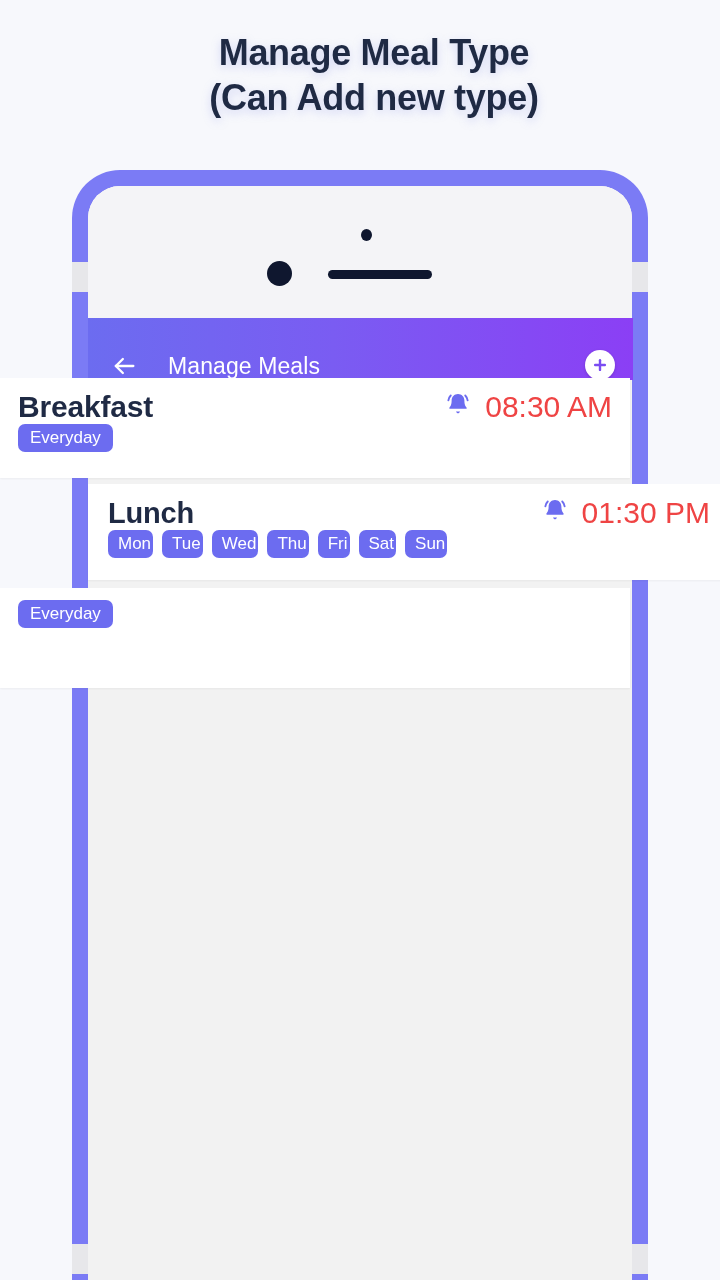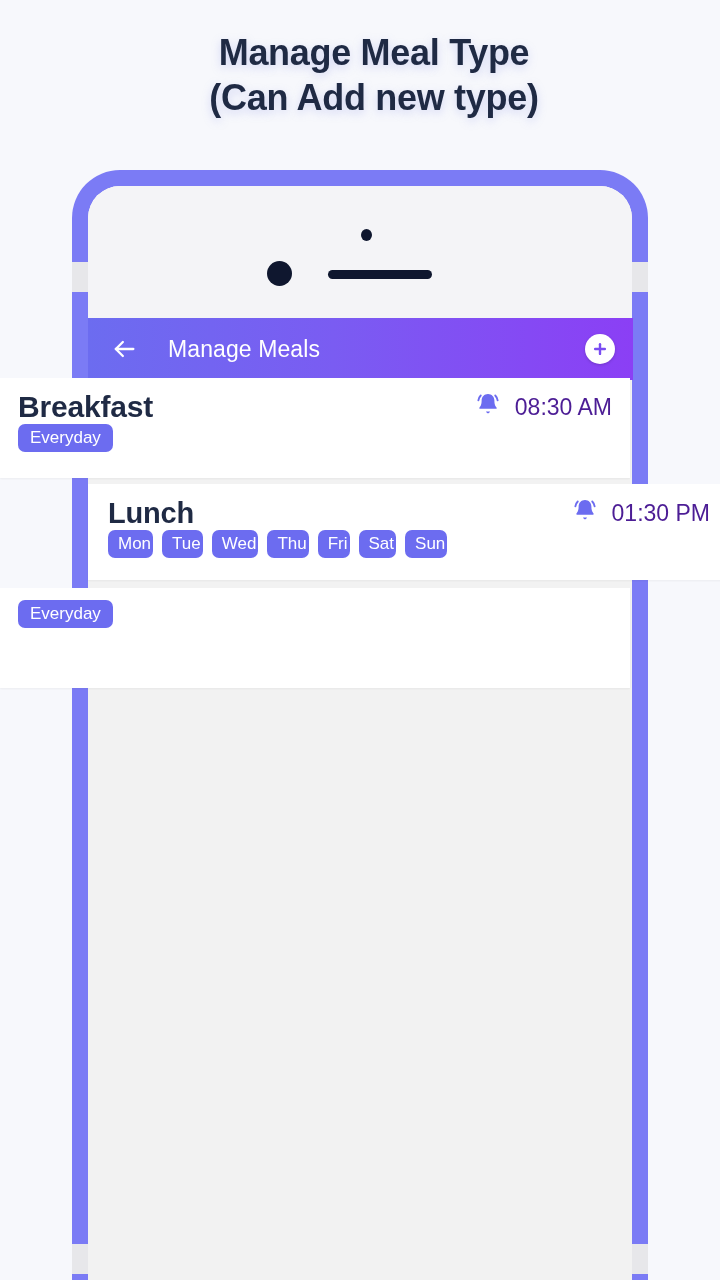--- a/index.html
+++ b/index.html
@@ -102,21 +102,21 @@
 
   
   .appbar {
     position: absolute;
     left: 88px;
     top: 318px;
     width: 545px;
     height: 62px;
     background: linear-gradient(90deg, #6c6cf0 0%, #7a5cf2 45%, #8b3ff5 100%);
     display: flex;
-    align-items: center;
+    align-items: flex-end;
     padding: 0 18px 0 22px;
     box-sizing: border-box;
   }
   .back-icon {
     width: 28px;
     height: 28px;
     flex: 0 0 auto;
     display: block;
   }
   .appbar-title {
@@ -184,22 +184,22 @@
   .card-dinner .meal-name { font-size: 30px; }
   .card-lunch .meal-name  { font-size: 29px; }
 
   .time-wrap {
     display: flex;
     align-items: center;
     gap: 12px;
   }
   .bell-icon { display: block; }
   .meal-time {
-    color: #4c1d95;
-    font-size: 23px;
+    color: #ef4444;
+    font-size: 30px;
     white-space: nowrap;
   }
 
   .chips {
     display: flex;
     gap: 9px;
     margin-top: 0;
   }
   .chip {
     background: #6c6cf0;

